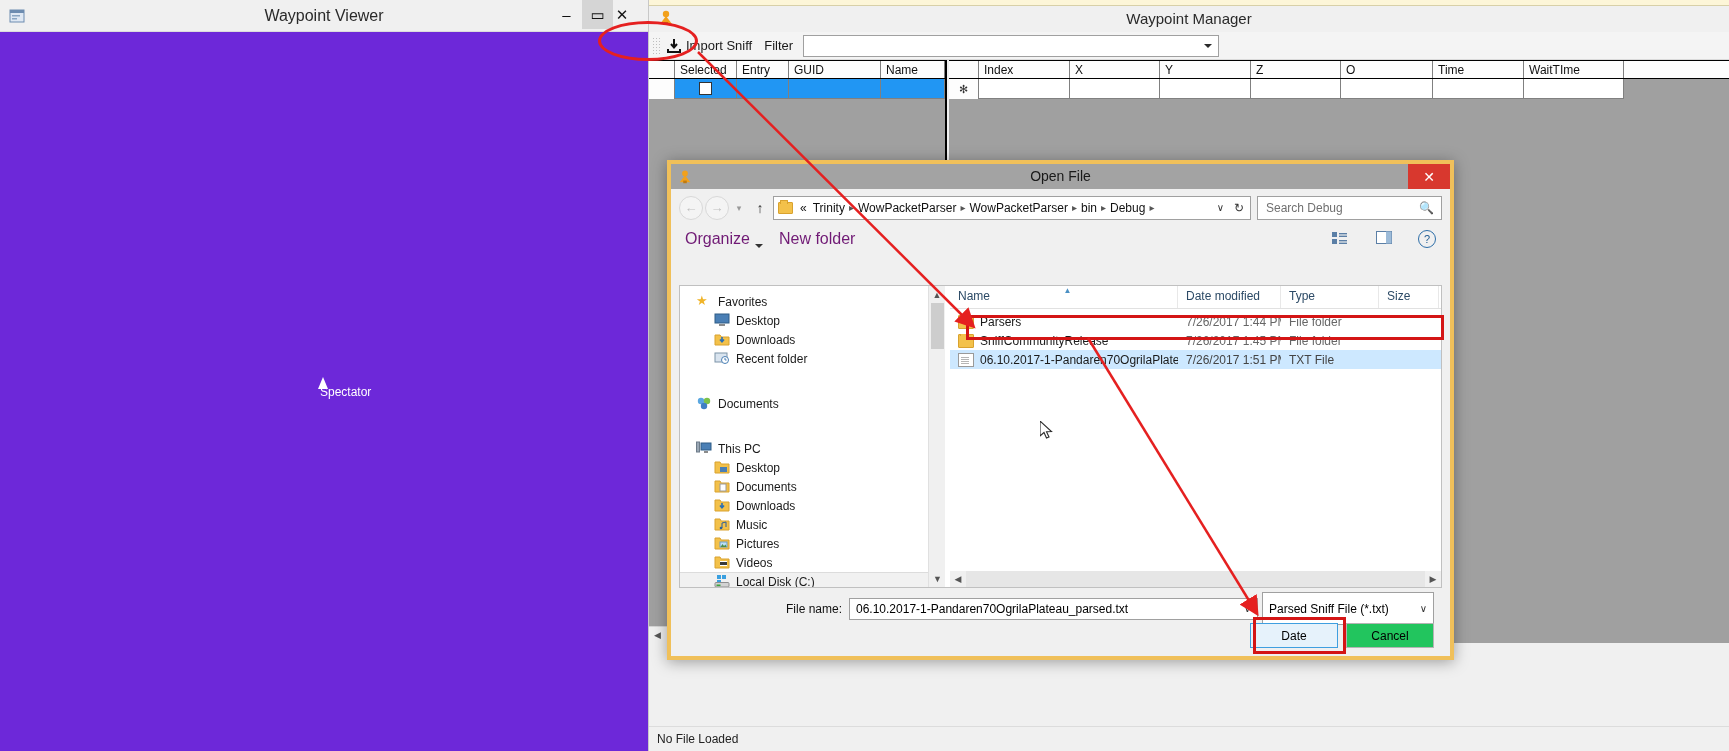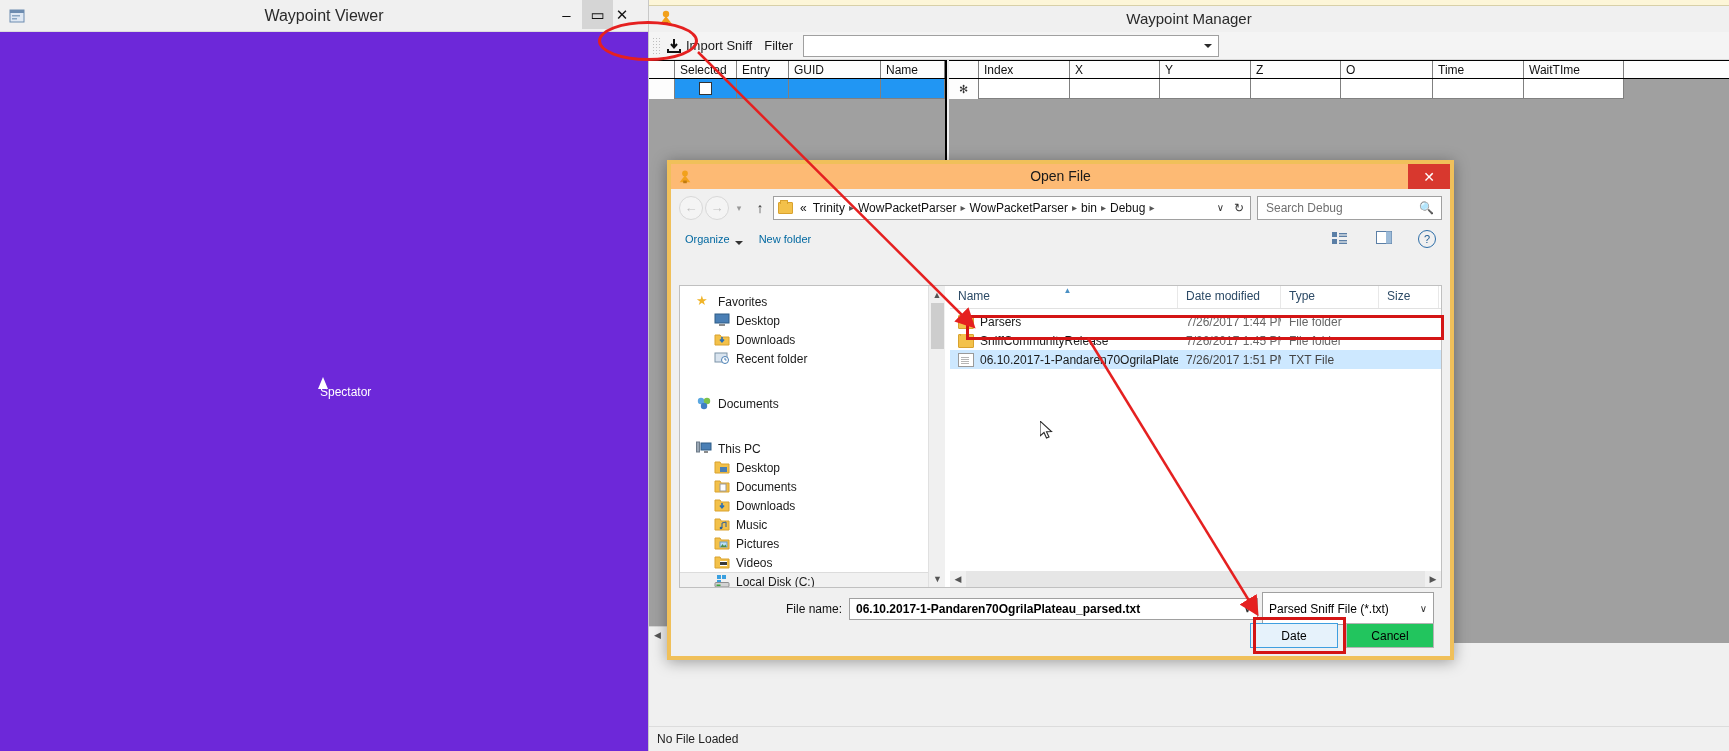--- a/index.html
+++ b/index.html
@@ -133,21 +133,21 @@
   }
 
   
   .dialog {
     position: absolute; left: 667px; top: 160px; width: 787px; height: 500px;
     background: #f0f0f0;
     border: 4px solid #f0c05a;
     box-shadow: 0 2px 14px rgba(0,0,0,.35);
   }
   .dlg-title {
-    position:relative; height: 25px; background: #fdba74;
+    position:relative; height: 25px; background: #a3a3a3;
     display:flex; align-items:center;
   }
   .dlg-title .label {
     position:absolute; left:0; right:0; text-align:center;
     font-size: 14px; color:#1a1a1a; line-height: 25px;
   }
   .dlg-icon { margin-left: 6px; width: 16px; height:16px; z-index:2;}
   .dlg-close {
     position:absolute; right: 0; top:0; width: 42px; height: 25px;
     background: #d8382e; color:#fff; display:flex; align-items:center;
@@ -172,21 +172,21 @@
   .crumb-vv { position:absolute; right: 26px; font-size:10px; color:#333; }
   .crumb-refresh { position:absolute; right: 6px; font-size:12px; color:#333; }
   .searchbox {
     width: 185px; height: 24px; background:#fff; border:1px solid #a0a0a0;
     display:flex; align-items:center; padding-left:8px; margin-left:4px; position:relative;
   }
   .searchbox .ph { font-size:12px; color:#707070; }
   .searchbox .mag { position:absolute; right:7px; font-size: 12px; color:#555; }
 
   .cmdbar { display:flex; align-items:center; height: 30px; padding: 3px 14px 0 14px; gap:16px;}
-  .cmd { font-size:11px; color:#0369a1; display:flex; align-items:flex-end; gap:5px;}
+  .cmd { font-size:16px; color:#701a75; display:flex; align-items:flex-end; gap:5px;}
   .cmd .caret { border-left:4px solid transparent;border-right:4px solid transparent;
                 border-top:4px solid #333; margin-top:2px;}
   .cmdbar .spacer { flex:1; }
   .viewbtn { display:flex; align-items:center; gap:3px; font-size: 11px; color:#333;}
   .helpbtn { width:18px;height:18px;border-radius:50%;border:1px solid #2d6ea8;
              color:#1f5c92; font-size:11px; display:flex;align-items:center;justify-content:center;}
 
   .panes { position:absolute; left:8px; top: 96px; right: 8px; bottom: 68px; display:flex;
            background:#fff; border:1px solid #c0c0c0; }
   .navpane { width: 265px; background:#fff; position:relative; overflow:hidden;}
@@ -216,21 +216,21 @@
   .filelist-hscroll { position:absolute; left:0; bottom:0; right:0; height:16px;
                       background:#f0f0f0; display:flex; align-items:center; }
   .filelist-hscroll .ar { width:16px;height:16px;display:flex;align-items:center;
                           justify-content:center;font-size:9px;color:#555;}
   .filelist-hscroll .tr { flex:1; height:16px; background:#e6e6e6; }
 
   .bottom { position:absolute; left:0; right:8px; bottom:0; height: 68px; }
   .fnrow { display:flex; align-items:center; position:absolute; left: 0; top: 4px; right: 8px; }
   .fnlabel { font-size:12px; color:#111; width: 178px; text-align:right; padding-right:7px; }
   .fninput { flex:1; height: 22px; background:#fff; border:1px solid #a0a0a0;
-             display:flex; align-items:center; padding: 0 6px; font-size:12px; position:relative;font-weight:bold; }
+             display:flex; align-items:center; padding: 0 6px; font-size:12px; position:relative; }
   .fninput .vv { position:absolute; right:6px; font-size:10px; color:#333;}
   .ftype { width: 172px; height: 33px; background:#fff; border:1px solid #a0a0a0;
            display:flex; align-items:center; padding:0 6px; font-size:12px; margin-left:4px; position:relative; }
   .ftype .vv { position:absolute; right:6px; font-size:10px; color:#333;}
   .btnrow { position:absolute; right: 8px; top: 35px; display:flex; gap:8px; }
   .dlgbtn { width: 88px; height: 25px; font-size:12px; background:#22c55e;
             border:1px solid #b4b4b4; display:flex; align-items:center; justify-content:center; }
   .dlgbtn.primary { border:1px solid #3f9fe0; background:#e6f2fb; }
 
   

